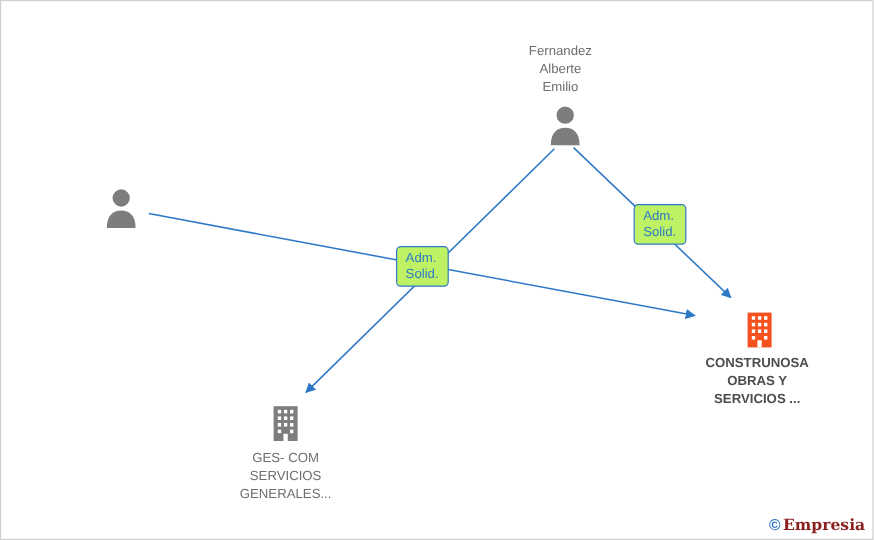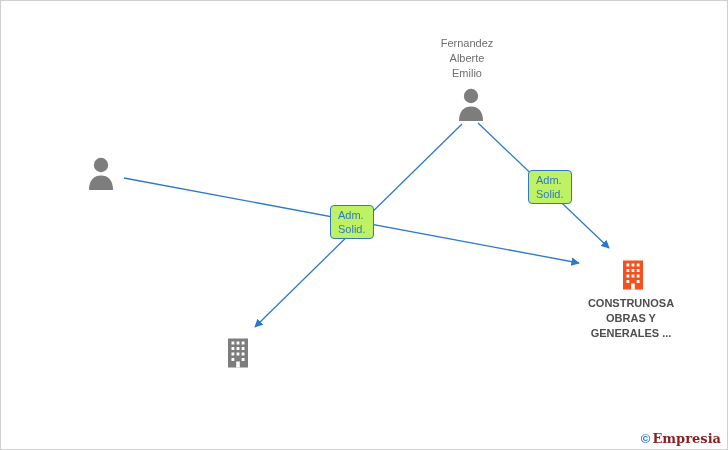--- a/index.html
+++ b/index.html
@@ -132,41 +132,44 @@
       <rect class="b-window" x="11.6" y="9" width="2.8" height="3"></rect>
       <rect class="b-window" x="16.7" y="9" width="2.8" height="3"></rect>
       <rect class="b-window" x="6.5" y="14.5" width="2.8" height="3"></rect>
       <rect class="b-window" x="11.6" y="14.5" width="2.8" height="3"></rect>
       <rect class="b-window" x="16.7" y="14.5" width="2.8" height="3"></rect>
       <rect class="b-window" x="6.5" y="20" width="2.8" height="3"></rect>
       <rect class="b-window" x="16.7" y="20" width="2.8" height="3"></rect>
       <rect class="b-window" x="11.2" y="23.5" width="3.6" height="6"></rect>
     </svg>
   </div>
+  <div class="node-label company" style="left:177px;top:374px;width:120px;">GES- COM
+SERVICIOS
+GENERALES...</div>
 
   <div class="icon-wrap" style="left:619px;top:259px;">
     <svg class="building-orange" width="26" height="30" viewBox="0 0 26 30">
       <rect class="b-body" x="3" y="0.5" width="20" height="29"></rect>
       <rect class="b-window" x="6.5" y="3.5" width="2.8" height="3"></rect>
       <rect class="b-window" x="11.6" y="3.5" width="2.8" height="3"></rect>
       <rect class="b-window" x="16.7" y="3.5" width="2.8" height="3"></rect>
       <rect class="b-window" x="6.5" y="9" width="2.8" height="3"></rect>
       <rect class="b-window" x="11.6" y="9" width="2.8" height="3"></rect>
       <rect class="b-window" x="16.7" y="9" width="2.8" height="3"></rect>
       <rect class="b-window" x="6.5" y="14.5" width="2.8" height="3"></rect>
       <rect class="b-window" x="11.6" y="14.5" width="2.8" height="3"></rect>
       <rect class="b-window" x="16.7" y="14.5" width="2.8" height="3"></rect>
       <rect class="b-window" x="6.5" y="20" width="2.8" height="3"></rect>
       <rect class="b-window" x="16.7" y="20" width="2.8" height="3"></rect>
       <rect class="b-window" x="11.2" y="23.5" width="3.6" height="6"></rect>
     </svg>
   </div>
   <div class="node-label company-dark" style="left:568px;top:295px;width:124px;">CONSTRUNOSA
 OBRAS Y
-GENERALES ...</div>
+SERVICIOS ...</div>
 
   <div class="edge-label" style="left:329px;top:204px;">Adm.
 Solid.</div>
   <div class="edge-label" style="left:527px;top:169px;">Adm.
 Solid.</div>
 
   <div class="footer-logo">
     <span class="copy">©</span><span class="brand">Empresia</span>
   </div>
 

